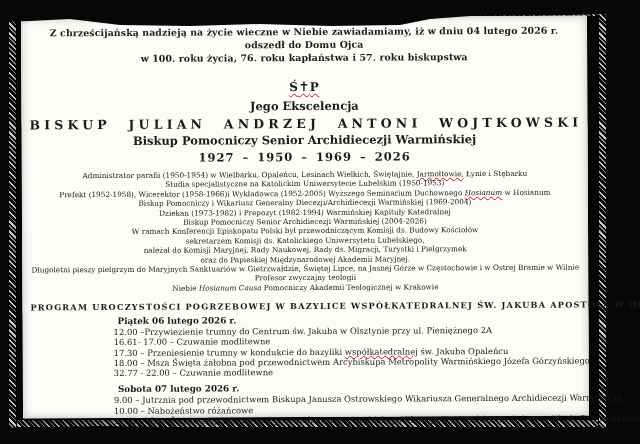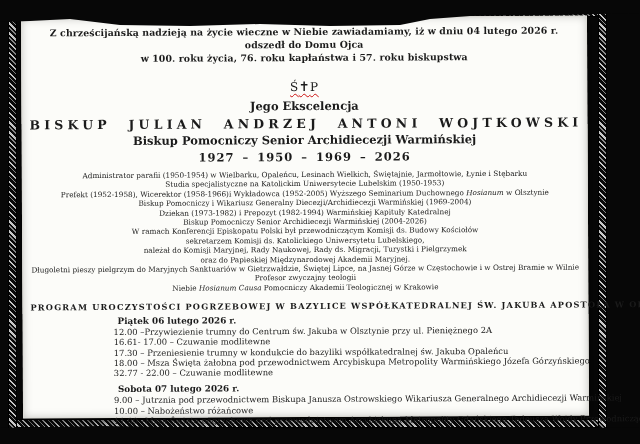--- a/index.html
+++ b/index.html
@@ -25,37 +25,37 @@
   
   .page{
     position:absolute;left:22px;top:17px;width:566px;height:400px;
     background:#fcfcf9;color:#1b1b1b;
     transform:rotate(-0.3deg);
     box-shadow:inset 0 0 0 1px #dddcd6, inset 0 0 10px rgba(0,0,0,.25), 0 2px 10px rgba(0,0,0,.95);
     text-align:center;
   }
   .content{padding:8px 8px 0;}
   .intro{font-weight:bold;font-size:9.4px;line-height:13px;letter-spacing:.1px;}
-  .sip{display:inline-block;margin-top:15px;font-size:12px;font-weight:normal;
+  .sip{display:inline-block;margin-top:15px;font-size:12px;font-weight:bold;
        text-decoration:underline;text-decoration-style:wavy;text-decoration-color:#cc1111;
        text-decoration-thickness:1px;text-underline-offset:2px;letter-spacing:.5px;}
   .sip .cross{font-family:"DejaVu Sans",sans-serif;font-size:13px;}
   .excellency{margin-top:4px;font-size:11.5px;font-weight:bold;}
   .name{margin-top:3px;font-size:12.5px;font-weight:bold;letter-spacing:4.2px;word-spacing:9px;white-space:nowrap;}
   .church-title{margin-top:2px;font-size:11.5px;font-weight:bold;}
   .years{margin-top:3px;font-size:11.5px;font-weight:bold;letter-spacing:1px;word-spacing:3px;}
   .bio{margin-top:6px;font-size:7.3px;line-height:9.4px;}
   .prog-header{margin-top:9px;font-weight:bold;font-size:8.2px;letter-spacing:1.2px;white-space:nowrap;}
   .program{text-align:left;padding-left:83px;margin-top:4px;font-size:8.4px;}
   .day-header{font-weight:bold;font-size:8.8px;line-height:11px;padding-left:4px;}
   .prog-line{line-height:10.2px;white-space:nowrap;}
   .block-sat{margin-top:6px;}
   .burial{margin-top:7px;font-size:8.5px;}
   
-  .seg-red{text-decoration-style:wavy;text-decoration-color:#cc1111;
+  .seg-red{text-decoration:underline;text-decoration-style:wavy;text-decoration-color:#cc1111;
            text-decoration-thickness:1px;text-underline-offset:1px;}
   .seg-it{font-style:italic;}
   
   .torn{position:absolute;left:0;pointer-events:none;}
   .torn-top{top:0;}
   .torn-bottom{bottom:0;}
 </style>
 </head>
 <body>
 
@@ -73,21 +73,21 @@
     <div class="sip"><span>Ś</span><span class="cross">✝</span><span>P</span></div>
 
     <div class="excellency">Jego Ekscelencja</div>
     <div class="name">BISKUP JULIAN ANDRZEJ ANTONI WOJTKOWSKI</div>
     <div class="church-title">Biskup Pomocniczy Senior Archidiecezji Warmińskiej</div>
     <div class="years">1927 – 1950 – 1969 – 2026</div>
 
     <div class="bio">
         <div class="bio-line"><span>Administrator parafii (1950-1954) w Wielbarku, Opaleńcu, Lesinach Wielkich, Świętajnie, </span><span class="seg-red">Jarmołtowie,</span><span> Łynie i Stębarku</span></div>
         <div class="bio-line"><span>Studia specjalistyczne na Katolickim Uniwersytecie Lubelskim (1950-1953)</span></div>
-        <div class="bio-line"><span>Prefekt (1952-1958), Wicerektor (1958-1966)i Wykładowca (1952-2005) Wyższego Seminarium Duchownego </span><span class="seg-it seg-red">Hosianum</span><span> w Olsztynie</span></div>
+        <div class="bio-line"><span>Prefekt (1952-1958), Wicerektor (1958-1966)i Wykładowca (1952-2005) Wyższego Seminarium Duchownego </span><span class="seg-it seg-red">Hosianum</span><span> w Hosianum</span></div>
         <div class="bio-line"><span>Biskup Pomocniczy i Wikariusz Generalny Diecezji/Archidiecezji Warmińskiej (1969-2004)</span></div>
         <div class="bio-line"><span>Dziekan (1973-1982) i Prepozyt (1982-1994) Warmińskiej Kapituły Katedralnej</span></div>
         <div class="bio-line"><span>Biskup Pomocniczy Senior Archidiecezji Warmińskiej (2004-2026)</span></div>
         <div class="bio-line"><span>W ramach Konferencji Episkopatu Polski był przewodniczącym Komisji ds. Budowy Kościołów</span></div>
         <div class="bio-line"><span>sekretarzem Komisji ds. Katolickiego Uniwersytetu Lubelskiego,</span></div>
         <div class="bio-line"><span>należał do Komisji Maryjnej, Rady Naukowej, Rady ds. Migracji, Turystki i Pielgrzymek</span></div>
         <div class="bio-line"><span>oraz do Papieskiej Międzynarodowej Akademii Maryjnej.</span></div>
         <div class="bio-line"><span>Długoletni pieszy pielgrzym do Maryjnych Sanktuariów w Gietrzwałdzie, Świętej Lipce, na Jasnej Górze w Częstochowie i w Ostrej Bramie w Wilnie</span></div>
         <div class="bio-line"><span>Profesor zwyczajny teologii</span></div>
         <div class="bio-line"><span>Niebie </span><span class="seg-it">Hosianum Causa</span><span> Pomocniczy Akademii Teologicznej w Krakowie</span></div>

